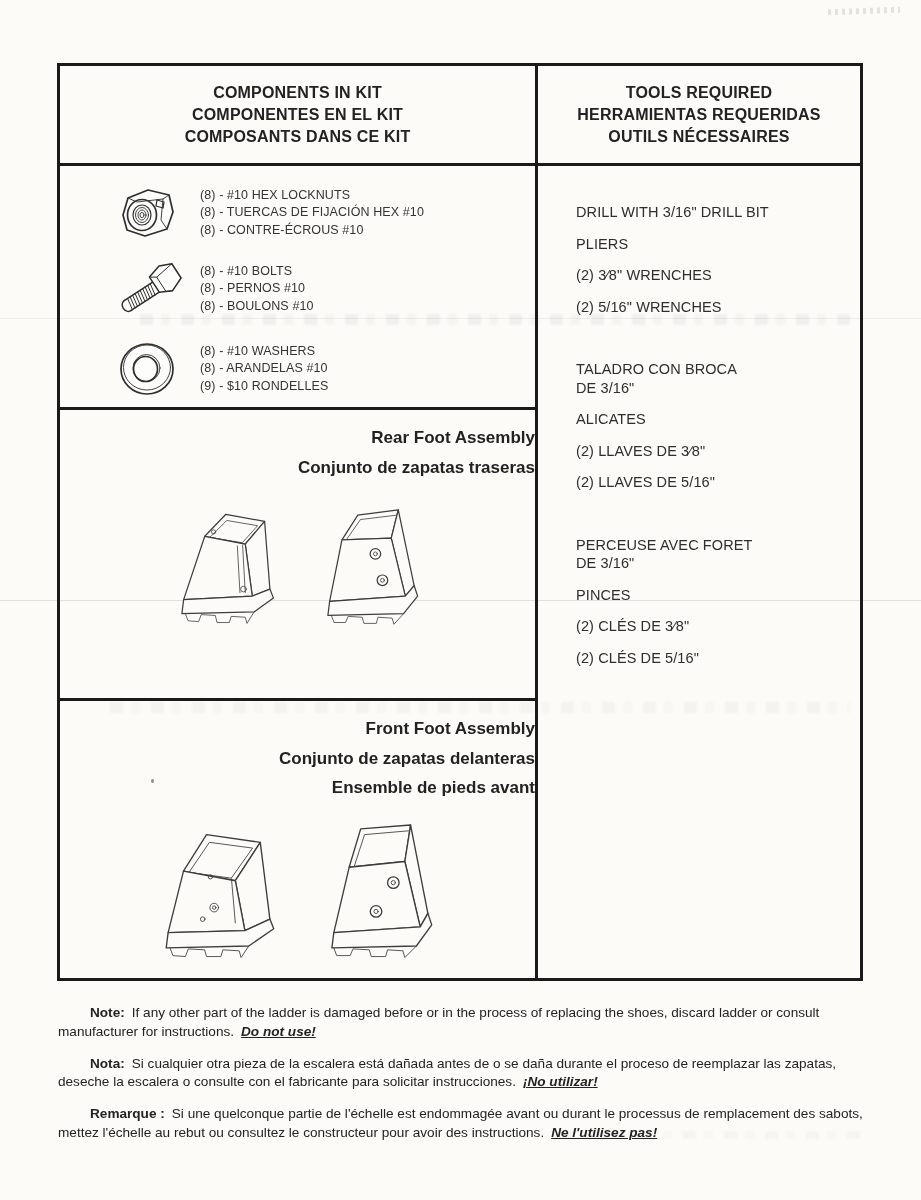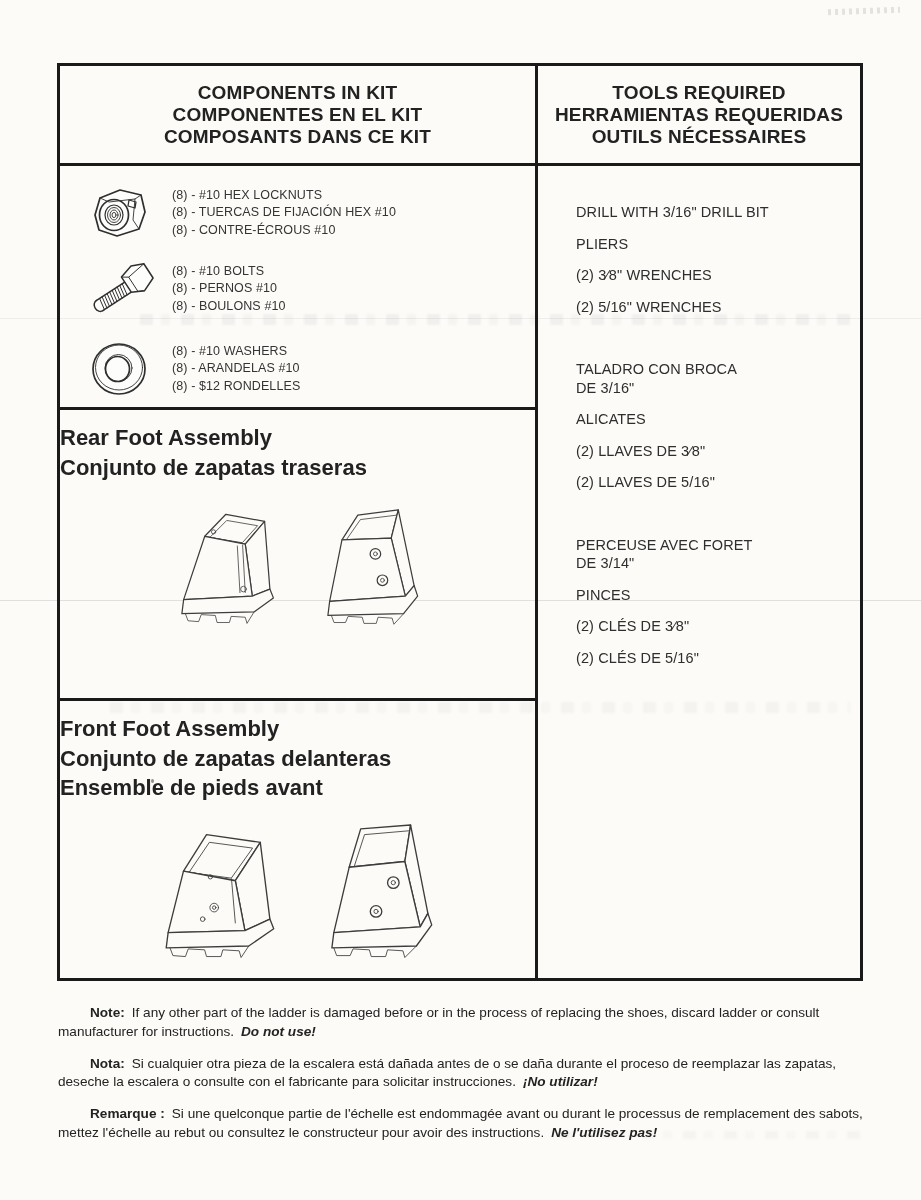--- a/index.html
+++ b/index.html
@@ -27,46 +27,46 @@
   
   .kit-table{
     position:absolute;left:57px;top:63px;width:806px;height:918px;
     box-sizing:border-box;border:3px solid #1a1a1a;display:flex;
   }
   .col-left{width:478px;box-sizing:border-box;border-right:3px solid #1a1a1a;display:flex;flex-direction:column;}
   .col-right{flex:1;display:flex;flex-direction:column;}
   .header-cell{
     height:100px;box-sizing:border-box;border-bottom:3px solid #1a1a1a;
     display:flex;flex-direction:column;justify-content:center;align-items:center;
-    text-align:center;font-weight:bold;font-size:19px;line-height:22px;
+    text-align:center;font-weight:bold;font-size:16px;line-height:22px;
     letter-spacing:.2px;color:#222;
   }
-  .components-cell{height:244px;box-sizing:border-box;border-bottom:3px solid #1a1a1a;padding:20px 0 0 20px;}
+  .components-cell{height:244px;box-sizing:border-box;border-bottom:3px solid #1a1a1a;padding:20px 0 0 48px;}
   .comp-row{display:flex;align-items:center;}
   .comp-row.m1{margin-bottom:13px;}
   .comp-row.m2{margin-bottom:25px;align-items:flex-end;}
   .comp-icon{width:80px;display:flex;justify-content:center;align-items:center;flex:0 0 80px;margin-right:12px;}
   .comp-lines{font-size:12.5px;line-height:17.5px;color:#343434;letter-spacing:.1px;}
   .section-cell{box-sizing:border-box;}
   .rear-cell{height:291px;border-bottom:3px solid #1a1a1a;}
   .front-cell{flex:1;}
-  .section-title{ text-align:left;font-weight:bold;font-size:22px;line-height:29.5px;padding-top:13px;color:#222;}
+  .section-title{ text-align:right;font-weight:bold;font-size:17px;line-height:29.5px;padding-top:13px;color:#222;}
   .drawings{display:flex;justify-content:center;gap:14px;}
   .rear-cell .drawings{margin-top:22px;}
   .front-cell .drawings{margin-top:20px;}
   .shoe-svg{display:block;}
   
   .tools-cell{flex:1;padding:37px 10px 0 38px;font-size:14.5px;color:#2e2e2e;letter-spacing:.1px;}
   .tool-group{margin-bottom:44px;}
   .tool-item{margin:0 0 13px 0;line-height:18.5px;white-space:pre-line;}
   
   .notes{position:absolute;left:58px;top:1004px;width:806px;font-size:13.6px;line-height:18.6px;color:#232323;}
   .note{margin:0 0 13.5px 0;}
   .note-label{font-weight:bold;margin-right:7px;padding-left:32px;}
-  .note-emphasis{font-weight:bold;font-style:italic;margin-left:7px;}
+  .note-emphasis{font-weight:bold;font-style:italic;margin-left:7px;text-decoration:underline;}
   
   .part-icon{stroke:#2f2f2f;fill:#fdfdfb;stroke-linejoin:round;stroke-linecap:round;}
   .shoe-svg *{stroke:#3d3d3d;fill:#fcfbf8;stroke-linejoin:round;stroke-linecap:round;}
   .thin{stroke-width:.9 !important;fill:none !important;}
 </style>
 </head>
 <body>
 
 <div class="page">
 
@@ -153,21 +153,21 @@
                 <ellipse cx="30" cy="29" rx="26" ry="25"></ellipse>
                 <ellipse class="thin" cx="30" cy="27.5" rx="23.5" ry="22.5" stroke-width="1.1"></ellipse>
                 <ellipse cx="28.5" cy="29" rx="12" ry="12.5" fill="none"></ellipse>
                 <ellipse class="thin" cx="29.5" cy="28" rx="13.5" ry="13.5" stroke-width="1.1"></ellipse>
               </g>
             </svg>
           </span>
           <span class="comp-lines">
             <div>(8) - #10 WASHERS</div>
             <div>(8) - ARANDELAS #10</div>
-            <div>(8) - $12 RONDELLES</div>
+            <div>(9) - $10 RONDELLES</div>
           </span>
         </div>
       </div>
 
       <div class="section-cell rear-cell">
         <div class="section-title">
           <div>Rear Foot Assembly</div>
           <div>Conjunto de zapatas traseras</div>
         </div>
         <div class="drawings">
@@ -258,21 +258,21 @@
         </div>
         <div class="tool-group">
           <p class="tool-item">TALADRO CON BROCA
 DE 3/16"</p>
           <p class="tool-item">ALICATES</p>
           <p class="tool-item">(2) LLAVES DE 3⁄8"</p>
           <p class="tool-item">(2) LLAVES DE 5/16"</p>
         </div>
         <div class="tool-group">
           <p class="tool-item">PERCEUSE AVEC FORET
-DE 3/14"</p>
+DE 3/16"</p>
           <p class="tool-item">PINCES</p>
           <p class="tool-item">(2) CLÉS DE 3⁄8"</p>
           <p class="tool-item">(2) CLÉS DE 5/16"</p>
         </div>
       </div>
     </div>
   </div>
 
   <div class="notes">
     <p class="note"><span class="note-label">Note:</span><span>If any other part of the ladder is damaged before or in the process of replacing the shoes, discard ladder or consult manufacturer for instructions.</span><span class="note-emphasis">Do not use!</span></p>

